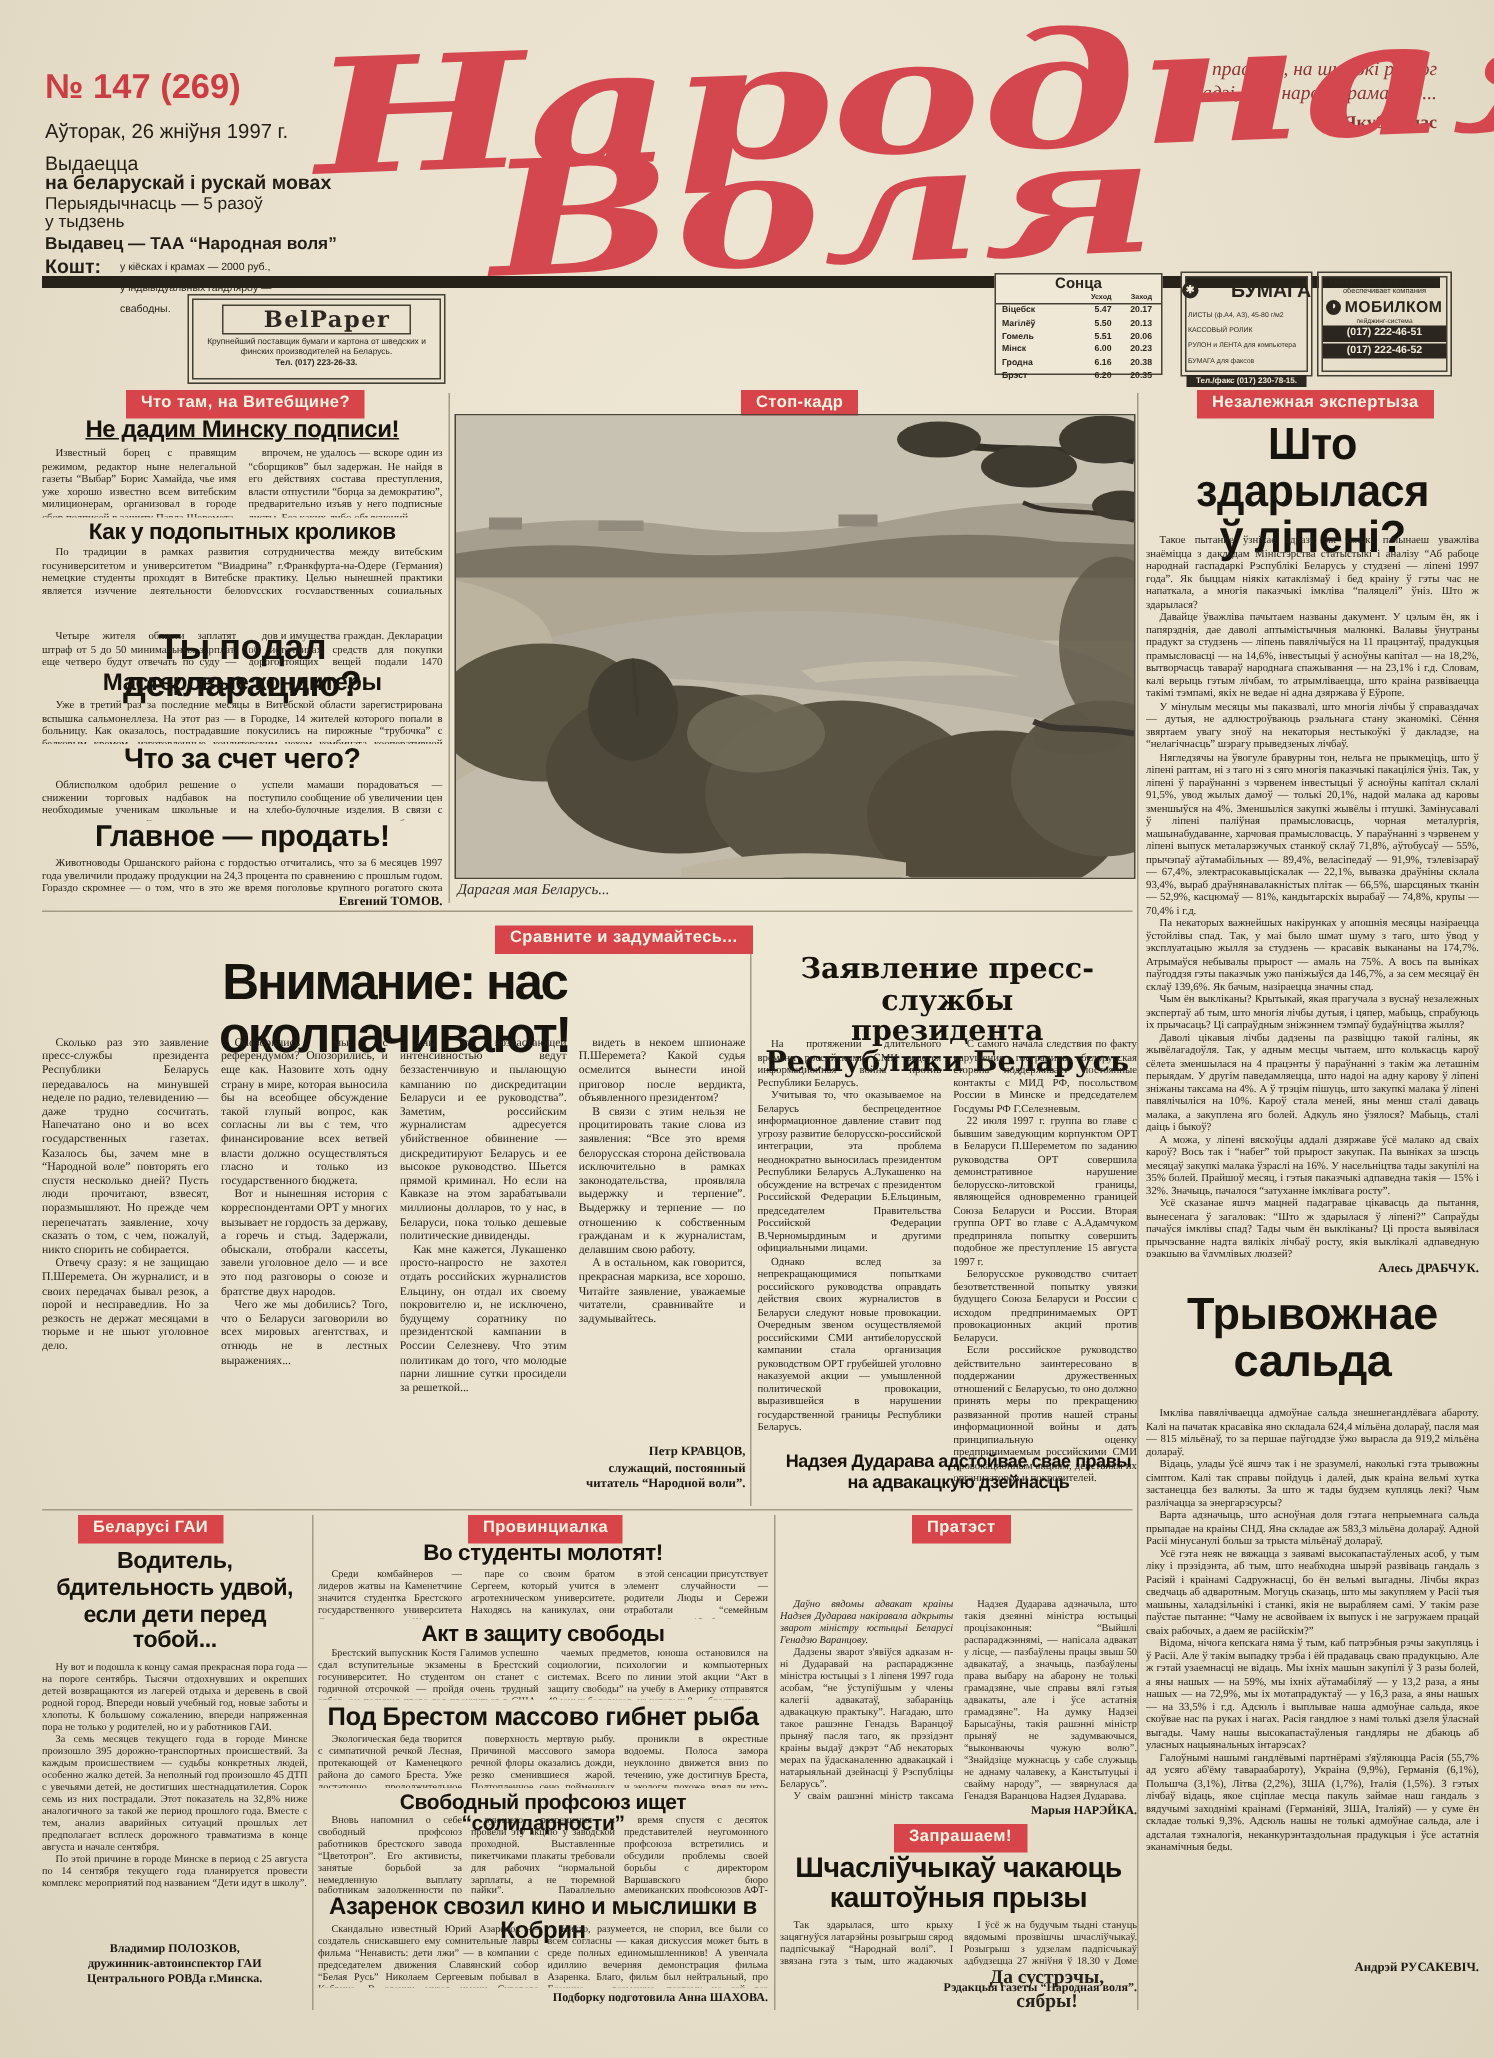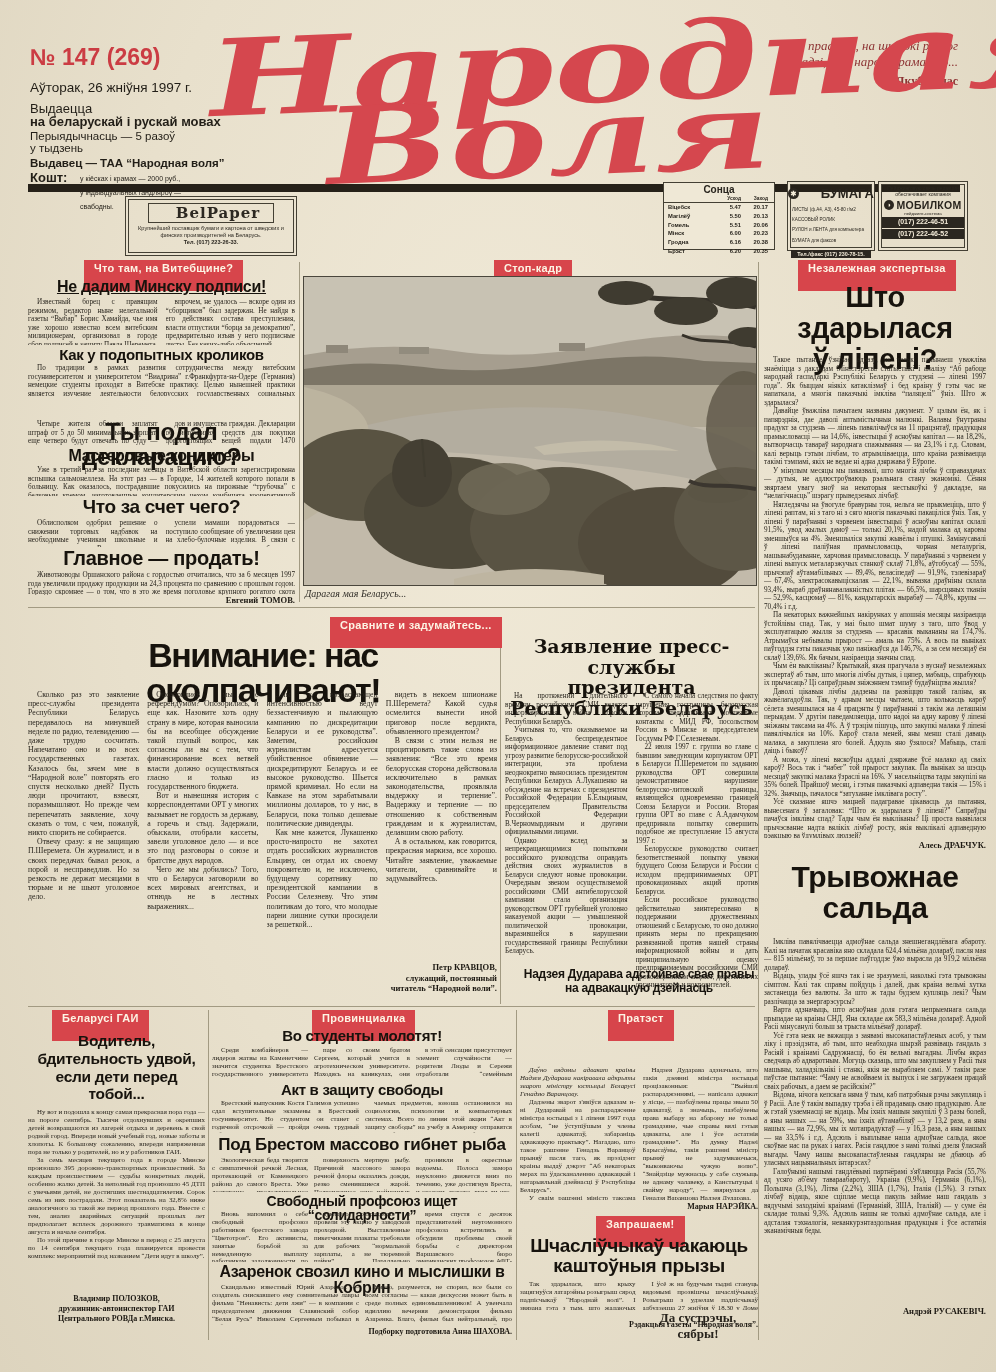--- a/index.html
+++ b/index.html
@@ -2,21 +2,21 @@
 <html><head>
 <meta charset="utf-8">
 <style>
   html,body{margin:0;padding:0;background:#8f8774;}
   .page{position:relative;width:996px;height:1372px;overflow:hidden;
     background:#eae2cf;
     background-image:radial-gradient(ellipse at 50% 35%,#f0e9d7 0%,#e8e0cc 55%,#ddd4be 100%);
     font-family:"Liberation Serif",serif;color:#28241d;}
   .abs{position:absolute;}
   .label{background:#d7454b;color:#fdf4e4;font:bold 11px/1.45 "Liberation Sans",sans-serif;
-    padding:1px 10px 14px;letter-spacing:.3px;white-space:nowrap;}
+    padding:1px 10px 2px;letter-spacing:.3px;white-space:nowrap;}
   .hl{font-family:"Liberation Sans",sans-serif;font-weight:bold;color:#17130d;
     text-align:center;line-height:1.03;letter-spacing:-.3px;}
   .serifhl{font-family:"DejaVu Serif",serif;font-weight:bold;color:#17130d;
     text-align:center;line-height:1.08;}
   .bt{font-size:7.2px;line-height:8.5px;text-align:justify;overflow:hidden;}
   .bt p{margin:0;text-indent:9px;}
   .cols{display:flex;gap:8px;}
   .cols>div{flex:1;overflow:hidden;}
   .sig{font-weight:bold;text-align:right;color:#1c1812;font-size:8.5px;line-height:1.25;}
   .vr{width:1px;background:#a29a82;}

